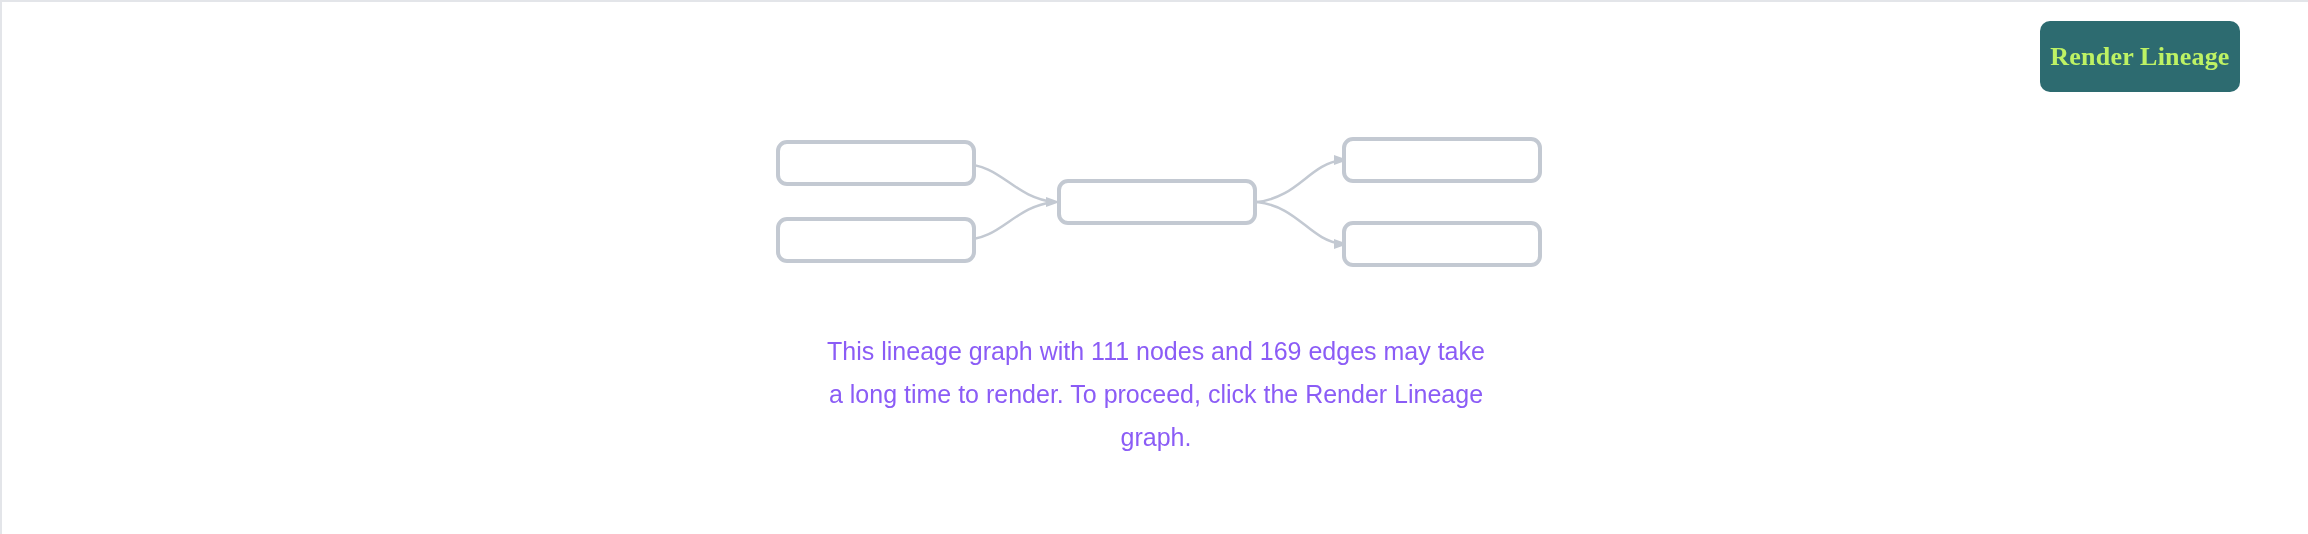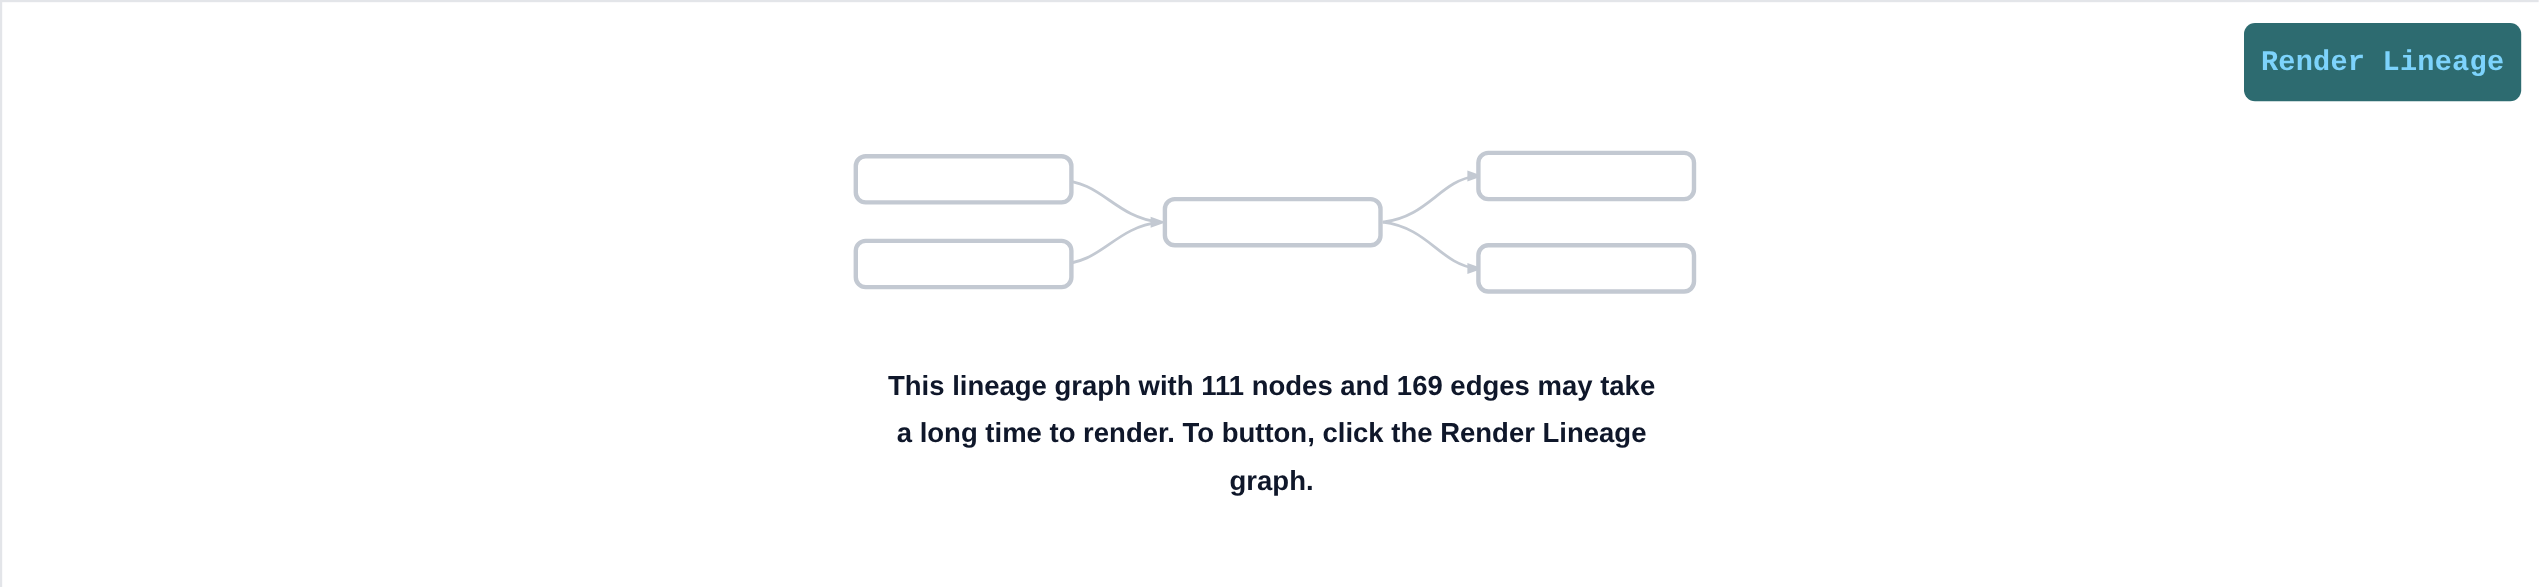--- a/index.html
+++ b/index.html
@@ -19,27 +19,27 @@
     border-top: 2px solid #e3e5e9;
     border-left: 2px solid #e3e5e9;
     overflow: hidden;
   }
 
   
   .render-button {
     position: absolute;
     left: 2038px;
     top: 19px;
-    width: 252px;
+    width: 200px;
     height: 71px;
     background: #2d6b70;
-    color: #7dd3fc;
+    color: #bef264;
     border: none;
     border-radius: 10px;
-    font-family: Liberation Mono, monospace;
+    font-family: Liberation Serif, serif;
     font-size: 26px;
     font-weight: bold;
     letter-spacing: 0.2px;
     cursor: pointer;
     display: flex;
     align-items: center;
     justify-content: center;
     line-height: 1;
   }
 
@@ -77,24 +77,24 @@
     fill: #c3c9d2;
   }
 
   
   .message {
     position: absolute;
     left: 754px;
     top: 328px;
     width: 800px;
     text-align: center;
-    color: #0f172a;
+    color: #8b5cf6;
     font-family: "Liberation Sans", sans-serif;
     font-size: 25px;
-    font-weight: bold;
+    font-weight: normal;
     line-height: 43px;
   }
   .message .line { display: block; white-space: nowrap; }
   .message .line.short { white-space: normal; }
 </style>
 </head>
 <body>
 
 <div class="panel">
 
@@ -117,17 +117,17 @@
       <rect class="node-rect" x="16" y="15" width="196" height="42" rx="9" ry="9"></rect>
       <rect class="node-rect" x="16" y="92" width="196" height="42" rx="9" ry="9"></rect>
       <rect class="node-rect" x="297" y="54" width="196" height="42" rx="9" ry="9"></rect>
       <rect class="node-rect" x="582" y="12" width="196" height="42" rx="9" ry="9"></rect>
       <rect class="node-rect" x="582" y="96" width="196" height="42" rx="9" ry="9"></rect>
     </svg>
   </div>
 
   <div class="message">
     <span class="line">This lineage graph with 111 nodes and 169 edges may take</span>
-    <span class="line">a long time to render. To button, click the Render Lineage</span>
+    <span class="line">a long time to render. To proceed, click the Render Lineage</span>
     <span class="line short">graph.</span>
   </div>
 
 </div>
 
 </body></html>

